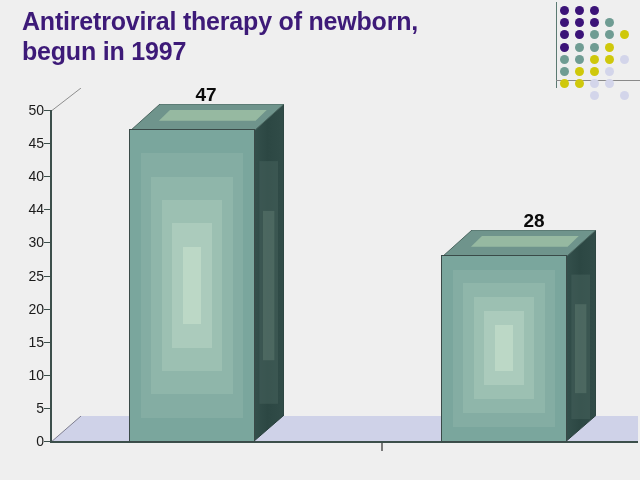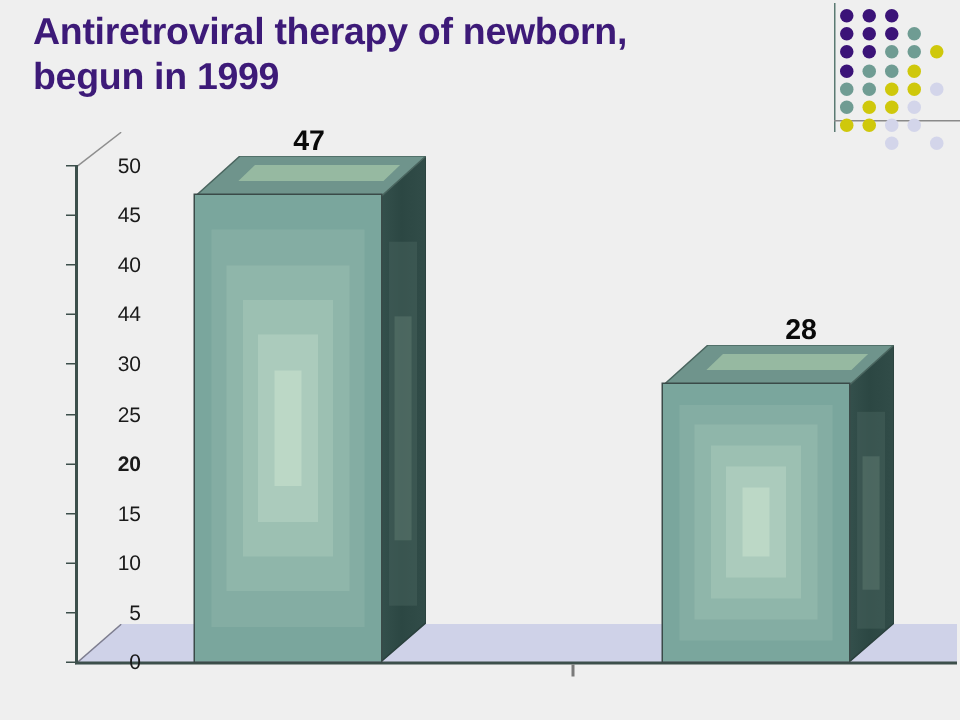--- a/index.html
+++ b/index.html
@@ -21,21 +21,21 @@
 
   
   .logo{position:absolute;left:560px;top:6px;width:76px;height:92px;}
   .logo .dot{position:absolute;width:9px;height:9px;border-radius:50%;}
   .logo-vline{position:absolute;left:556px;top:2px;width:1px;height:86px;background:#5b7a72;}
   .logo-hline{position:absolute;left:556px;top:80px;width:84px;height:1px;background:#8a8a8a;}
 
   
   .plot{position:absolute;left:0;top:0;width:640px;height:480px;}
 
-  .ylabels{position:absolute;left:18px;top:0;width:44px;height:460px;padding-left:32px;}
+  .ylabels{position:absolute;left:0;top:0;width:44px;height:460px;}
   .ylabels span{
     position:absolute;right:0;width:40px;text-align:right;
     font-size:14px;color:#1a1a1a;font-family:"Liberation Sans",sans-serif;
     transform:translateY(-50%);
   }
   .ytick{position:absolute;left:44px;width:6px;height:1px;background:#3c4f4b;}
 
   .yaxis{position:absolute;left:50px;top:110px;width:2px;height:332px;background:#3c4f4b;}
   .xaxis{position:absolute;left:50px;top:441px;width:588px;height:2px;background:#3c4f4b;}
 
@@ -71,21 +71,21 @@
     font-size:17px;font-weight:bold;color:#111;
   }
 </style>
 </head>
 <body>
 
 <div id="stage">
 
   <div class="title">
     <span class="ln">Antiretroviral therapy of newborn,</span>
-    <span class="ln">begun in 1999</span>
+    <span class="ln">begun in 1997</span>
   </div>
 
   <div class="logo-vline"></div>
   <div class="logo-hline"></div>
   <div class="logo" id="logo">
       <div class="dot" style="left: 0px; top: 0px; background: rgb(59, 19, 120);"></div>
       <div class="dot" style="left: 15px; top: 0px; background: rgb(59, 19, 120);"></div>
       <div class="dot" style="left: 30px; top: 0px; background: rgb(59, 19, 120);"></div>
       <div class="dot" style="left: 0px; top: 12.2px; background: rgb(59, 19, 120);"></div>
       <div class="dot" style="left: 15px; top: 12.2px; background: rgb(59, 19, 120);"></div>
@@ -138,21 +138,21 @@
     <div class="xaxis"></div>
     <div class="xtick-mid"></div>
 
     <div class="ylabels" id="ylabels">
         <span style="top: 110px;">50</span>
         <span style="top: 143.1px;">45</span>
         <span style="top: 176.2px;">40</span>
         <span style="top: 209.3px;">44</span>
         <span style="top: 242.4px;">30</span>
         <span style="top: 275.5px;">25</span>
-        <span style="top: 308.6px; font-weight: bold;">20</span>
+        <span style="top: 308.6px;">20</span>
         <span style="top: 341.7px; text-align: right;">15</span>
         <span style="top: 374.8px;">10</span>
         <span style="top: 407.9px;">5</span>
         <span style="top: 441px;">0</span>
       </div>
     <div id="yticks">
         <div class="ytick" style="top: 110px;"></div>
         <div class="ytick" style="top: 143.1px;"></div>
         <div class="ytick" style="top: 176.2px;"></div>
         <div class="ytick" style="top: 209.3px;"></div>

